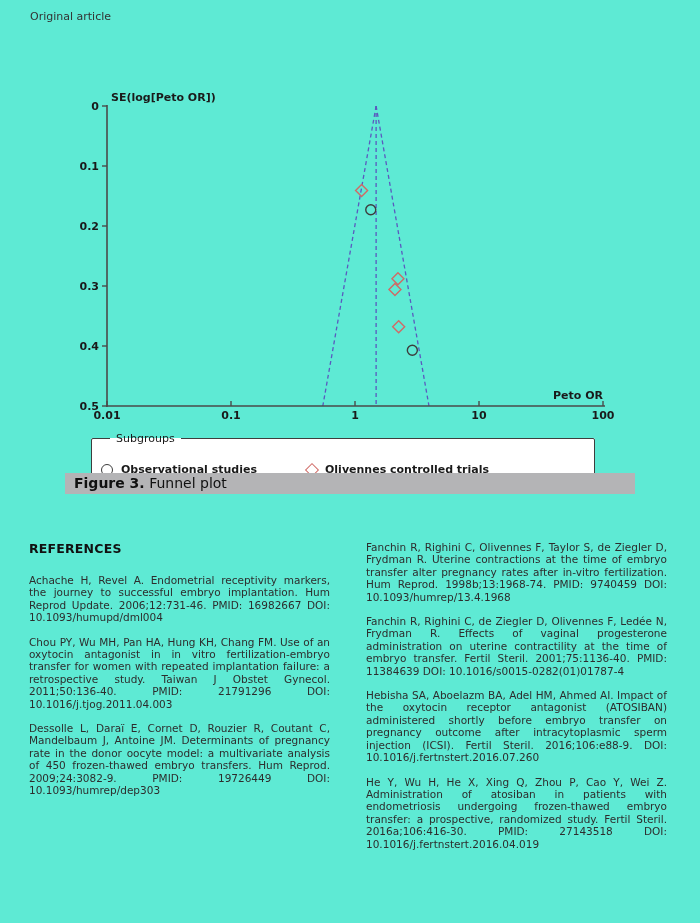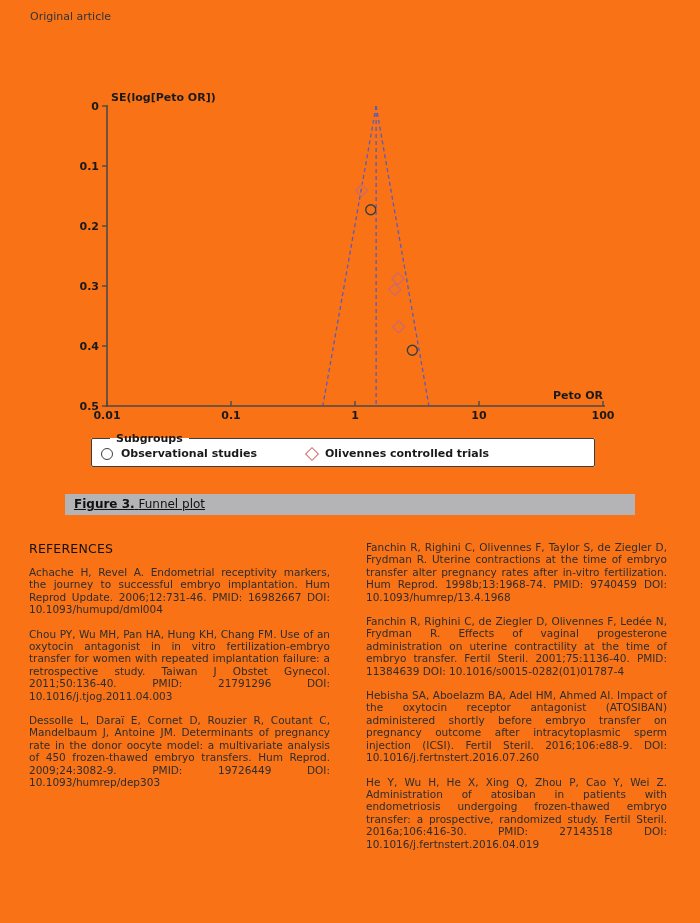--- a/index.html
+++ b/index.html
@@ -1,46 +1,46 @@
 <!DOCTYPE html>
 <html><head>
 <meta charset="utf-8">
 <style>
   html,body { margin:0; padding:0; background:#ffffff; }
   .page {
-    position:relative; width:700px; height:923px; background:#f97316;
+    position:relative; width:700px; height:923px; background:#5eead4;
     font-family:"DejaVu Sans", sans-serif; overflow:hidden;
   }
   .kicker { position:absolute; left:30px; top:10px; font-size:11px; color:#333; }
 
   #chart-svg { position:absolute; left:0; top:0; }
   #chart-svg .tick { font:bold 11px "DejaVu Sans", sans-serif; fill:#1a1a1a; }
   #chart-svg .axis-label { font:bold 11px "DejaVu Sans", sans-serif; fill:#1a1a1a; }
 
   .legend-box {
     position:absolute; left:91px; top:432px; width:504px; box-sizing:border-box;
     border:1.6px solid #3e3e3e; border-radius:2px; margin:0; padding:2px 8px 6px 8px;
     background:#fff;
   }
-  .legend-box legend { font-size:11px; font-weight:bold; color:#1a1a1a; margin-left:10px; padding:0 6px; }
-  .legend-items { display:flex; gap:50px; align-items:center; padding-left:1px; }
+  .legend-box legend { font-size:11px; font-weight:normal; color:#1a1a1a; margin-left:10px; padding:0 6px; }
+  .legend-items { display:flex; gap:50px; align-items:center; padding-left:1px;margin-top:16px; }
   .legend-item { display:flex; align-items:center; gap:8px; font-size:11px; font-weight:bold; color:#1a1a1a; }
   .marker-circle { width:10px; height:10px; border:1.6px solid #3d3d3d; border-radius:50%; flex:none; background:#fff; }
   .marker-diamond { width:8px; height:8px; border:1.6px solid #d06a66; transform:rotate(45deg); flex:none; background:#fff; }
 
   .caption {
-    position:absolute; left:65px; top:494px; width:570px; height:21px; box-sizing:border-box;
-    background:#b4b4b6; color:#111; font-size:12px; line-height:21px; padding-left:9px;text-decoration:underline;
+    position:absolute; left:65px; top:473px; width:570px; height:21px; box-sizing:border-box;
+    background:#b4b4b6; color:#111; font-size:14px; line-height:21px; padding-left:9px;
   }
   .caption .flabel { font-weight:bold; }
 
   .refs-col { position:absolute; top:541px; width:301px; }
   #col-left  { left:29px; }
   #col-right { left:366px; }
-  .refs-heading { font-size:12.5px; font-weight:normal; color:#111; margin:0 0 10px 0; letter-spacing:.2px; }
+  .refs-heading { font-size:12.5px; font-weight:bold; color:#111; margin:0 0 18px 0; letter-spacing:.2px; }
   p.ref {
     font-size:10.5px; line-height:12.4px; text-align:justify; color:#2d2d2d;
     margin:0 0 12px 0;
   }
 </style>
 </head>
 <body>
 
 <div class="page">
 

